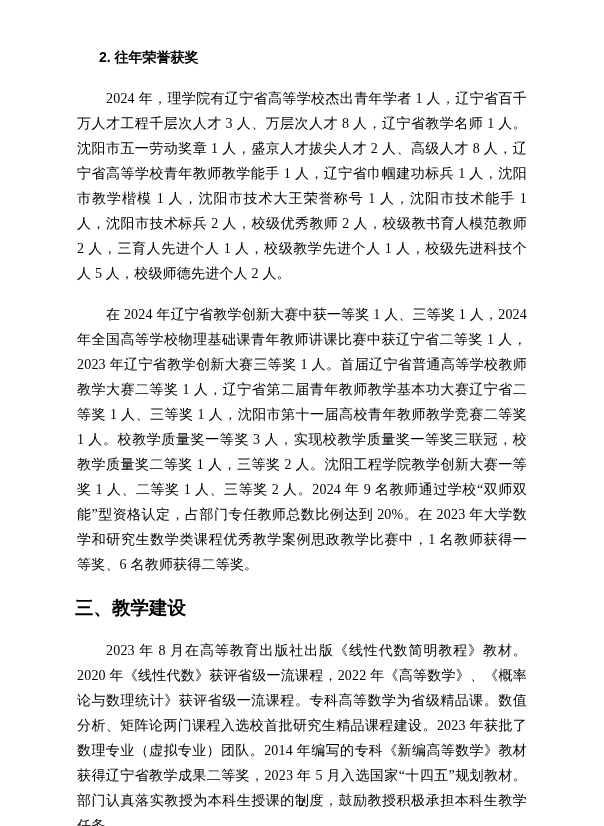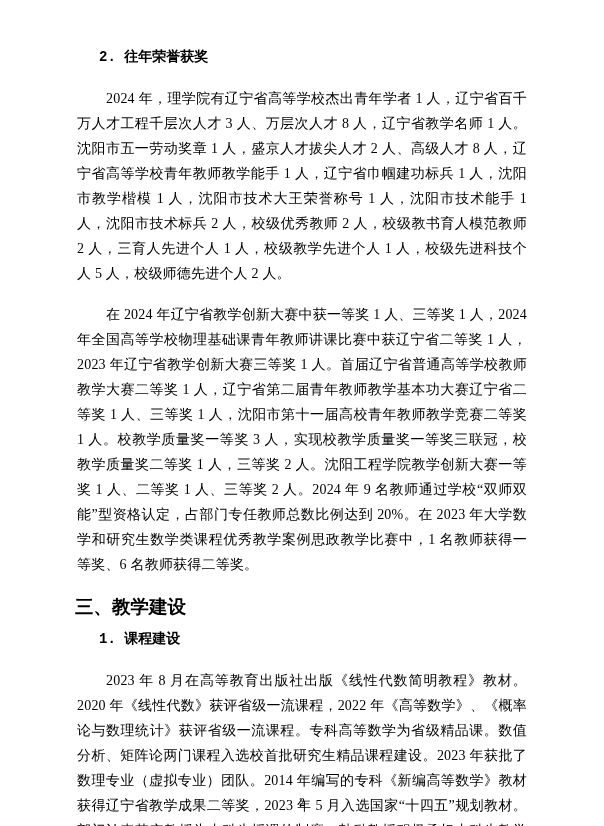--- a/index.html
+++ b/index.html
@@ -16,37 +16,37 @@
     color: #000000;
     font-family: "Liberation Serif", "DejaVu Serif", serif;
   }
   .content {
     position: absolute;
     left: 61px;
     top: 44px;
     width: 482px;
   }
   .h-sub {
-    font-family: Liberation Mono, monospace;
+    font-family: Liberation Sans, sans-serif;
     font-weight: bold;
     font-size: 14px;
     line-height: 26px;
     padding-left: 38px;
     margin: 0;
   }
   .body-para {
     font-size: 14px;
     line-height: 25px;
     margin: 16px;
     text-align: justify;
     text-indent: 29px;
     letter-spacing: 0.2px;
   }
   .h-section {
-    font-family: Liberation Serif, serif;
+    font-family: Liberation Sans, sans-serif;
     font-weight: bold;
     font-size: 18.5px;
     line-height: 29px;
     margin: 5px 0 4px 14px;
   }
   .page-number {
     position: absolute;
     left: 0;
     width: 100%;
     bottom: 17px;
@@ -57,17 +57,16 @@
 </style>
 </head>
 <body>
 
 <div class="page">
   <div class="content">
     <h3 class="h-sub">2. 往年荣誉获奖</h3>
     <p class="body-para">2024 年，理学院有辽宁省高等学校杰出青年学者 1 人，辽宁省百千万人才工程千层次人才 3 人、万层次人才 8 人，辽宁省教学名师 1 人。沈阳市五一劳动奖章 1 人，盛京人才拔尖人才 2 人、高级人才 8 人，辽宁省高等学校青年教师教学能手 1 人，辽宁省巾帼建功标兵 1 人，沈阳市教学楷模 1 人，沈阳市技术大王荣誉称号 1 人，沈阳市技术能手 1 人，沈阳市技术标兵 2 人，校级优秀教师 2 人，校级教书育人模范教师 2 人，三育人先进个人 1 人，校级教学先进个人 1 人，校级先进科技个人 5 人，校级师德先进个人 2 人。</p>
     <p class="body-para">在 2024 年辽宁省教学创新大赛中获一等奖 1 人、三等奖 1 人，2024 年全国高等学校物理基础课青年教师讲课比赛中获辽宁省二等奖 1 人，2023 年辽宁省教学创新大赛三等奖 1 人。首届辽宁省普通高等学校教师教学大赛二等奖 1 人，辽宁省第二届青年教师教学基本功大赛辽宁省二等奖 1 人、三等奖 1 人，沈阳市第十一届高校青年教师教学竞赛二等奖 1 人。校教学质量奖一等奖 3 人，实现校教学质量奖一等奖三联冠，校教学质量奖二等奖 1 人，三等奖 2 人。沈阳工程学院教学创新大赛一等奖 1 人、二等奖 1 人、三等奖 2 人。2024 年 9 名教师通过学校“双师双能”型资格认定，占部门专任教师总数比例达到 20%。在 2023 年大学数学和研究生数学类课程优秀教学案例思政教学比赛中，1 名教师获得一等奖、6 名教师获得二等奖。</p>
     <h2 class="h-section">三、教学建设</h2>
-    <h3 class="h-sub">1. 课程建设</h3>
     <p class="body-para">2023 年 8 月在高等教育出版社出版《线性代数简明教程》教材。2020 年《线性代数》获评省级一流课程，2022 年《高等数学》、《概率论与数理统计》获评省级一流课程。专科高等数学为省级精品课。数值分析、矩阵论两门课程入选校首批研究生精品课程建设。2023 年获批了数理专业（虚拟专业）团队。2014 年编写的专科《新编高等数学》教材获得辽宁省教学成果二等奖，2023 年 5 月入选国家“十四五”规划教材。部门认真落实教授为本科生授课的制度，鼓励教授积极承担本科生教学任务。</p>
   </div>
   <div class="page-number">2</div>
 </div>
 
 </body></html>

